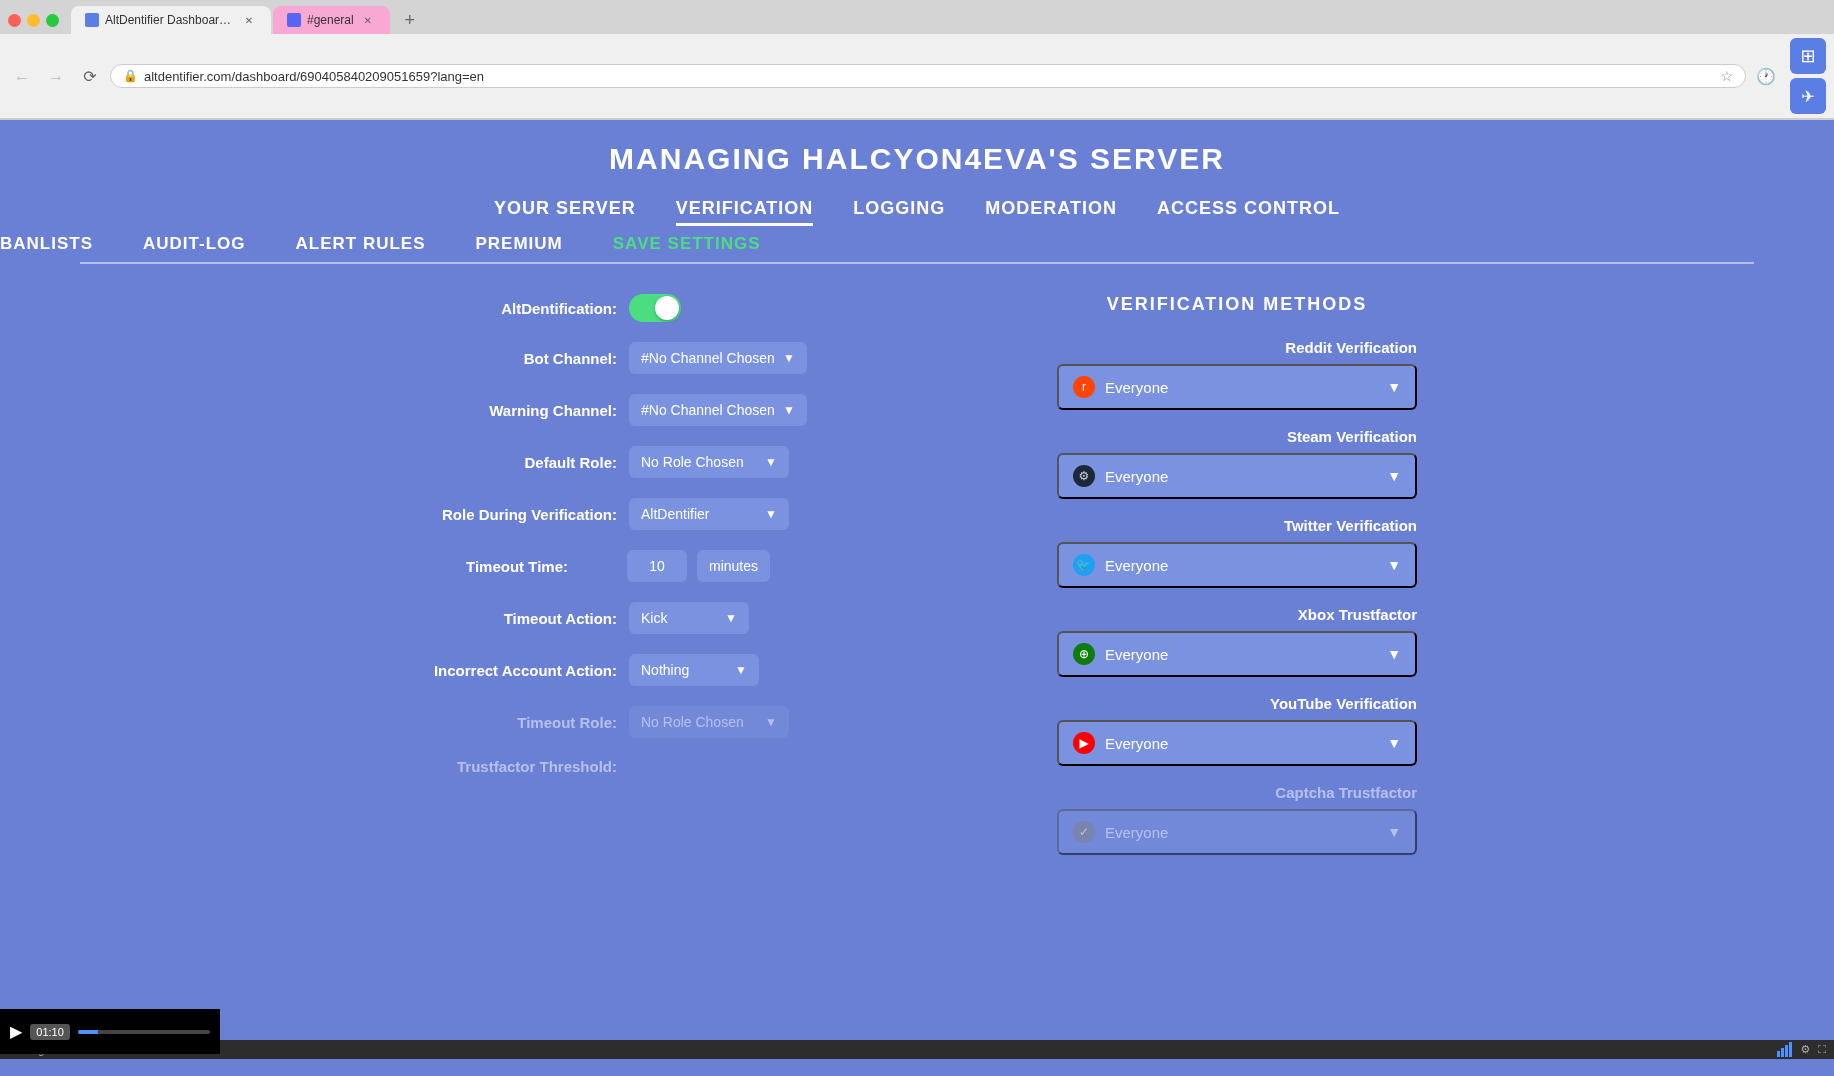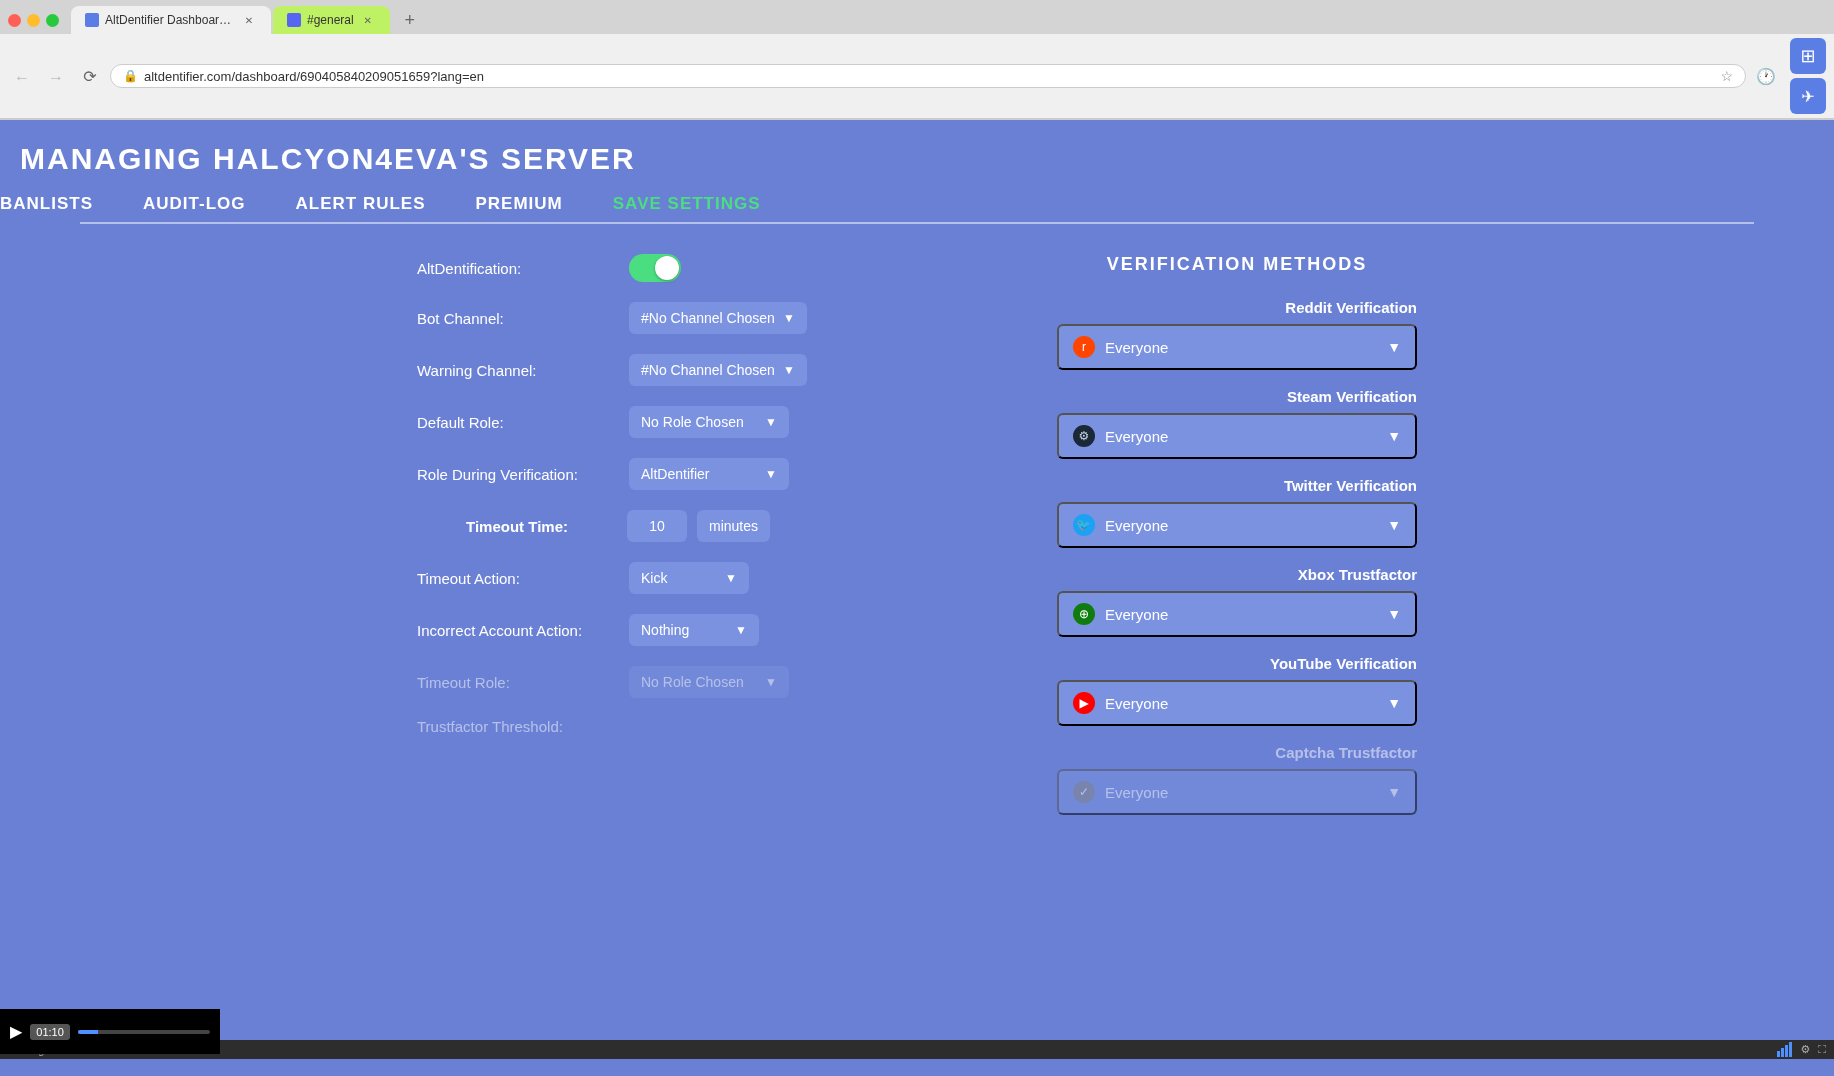--- a/index.html
+++ b/index.html
@@ -22,21 +22,21 @@
       background: #d4d4d4;
       gap: 2px;
     }
     .tab {
       display: flex;
       align-items: center;
       gap: 6px;
       padding: 6px 14px;
       border-radius: 8px 8px 0 0;
       font-size: 12px;
-      background: #bef264;
+      background: #f9a8d4;
       cursor: pointer;
       max-width: 200px;
     }
     .tab.active {
       background: #f0f0f0;
     }
     .tab-favicon {
       width: 14px;
       height: 14px;
       border-radius: 2px;
@@ -179,21 +179,21 @@
     }
 
     
     .page {
       background: #6a80d4;
       min-height: 920px;
       padding-bottom: 40px;
     }
 
     .page-title {
-      text-align: left;
+      text-align: center;
       padding: 22px 20px 18px;
       font-size: 30px;
       font-weight: 800;
       color: white;
       letter-spacing: 2px;
       text-transform: uppercase;
     }
 
     .main-nav {
       display: flex;
@@ -264,23 +264,24 @@
 
     .setting-row {
       display: flex;
       align-items: center;
       margin-bottom: 20px;
       gap: 12px;
     }
     .setting-label {
       color: white;
       font-size: 15px;
-      font-weight: 400;
+      font-weight: 700;
       white-space: nowrap;
       min-width: 200px;
+      text-align: right;
     }
 
     
     .toggle-container {
       display: flex;
       align-items: center;
     }
     .toggle {
       width: 52px;
       height: 28px;
@@ -460,20 +461,27 @@
       <div class="send-btn">
         <span>✈</span>
       </div>
     </div>
   </div>
 </div>
 
 <div class="page">
   <h1 class="page-title">MANAGING HALCYON4EVA'S SERVER</h1>
 
+  <nav class="main-nav">
+    <a href="#">YOUR SERVER</a>
+    <a href="#" class="active">VERIFICATION</a>
+    <a href="#">LOGGING</a>
+    <a href="#">MODERATION</a>
+    <a href="#">ACCESS CONTROL</a>
+  </nav>
 
   <nav class="sub-nav">
     <a href="#">BANLISTS</a>
     <a href="#">AUDIT-LOG</a>
     <a href="#">ALERT RULES</a>
     <a href="#">PREMIUM</a>
     <a href="#" class="green">SAVE SETTINGS</a>
   </nav>
 
   <hr class="divider">

